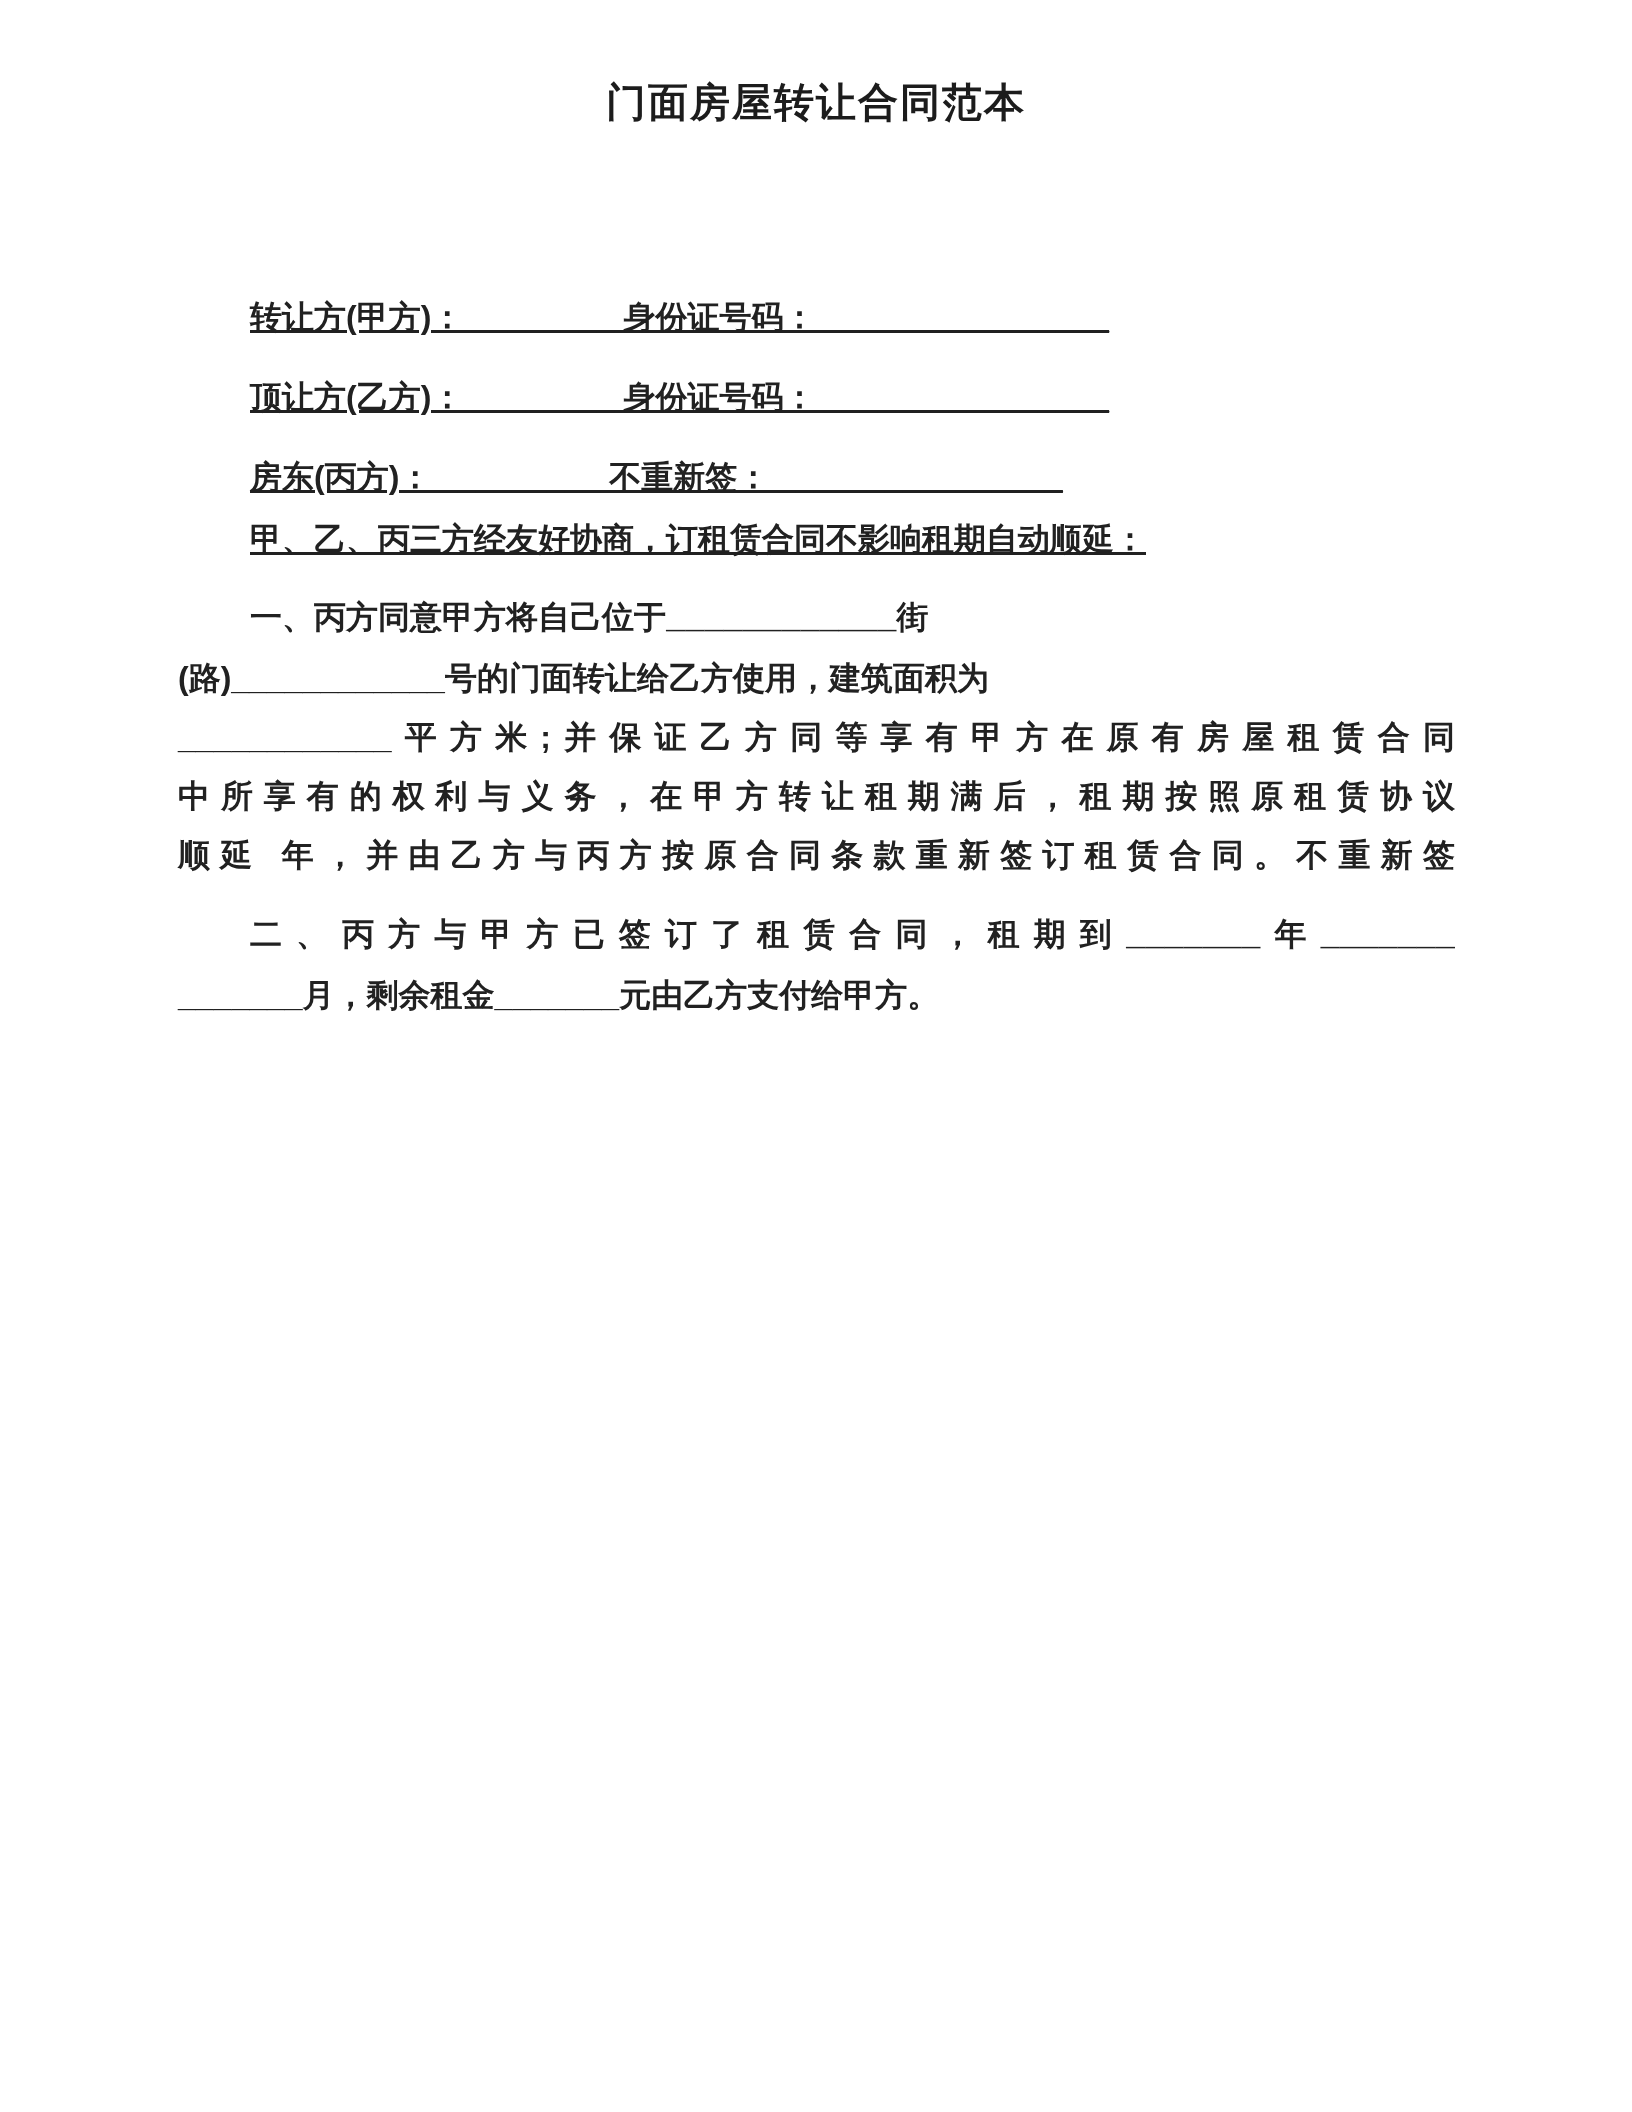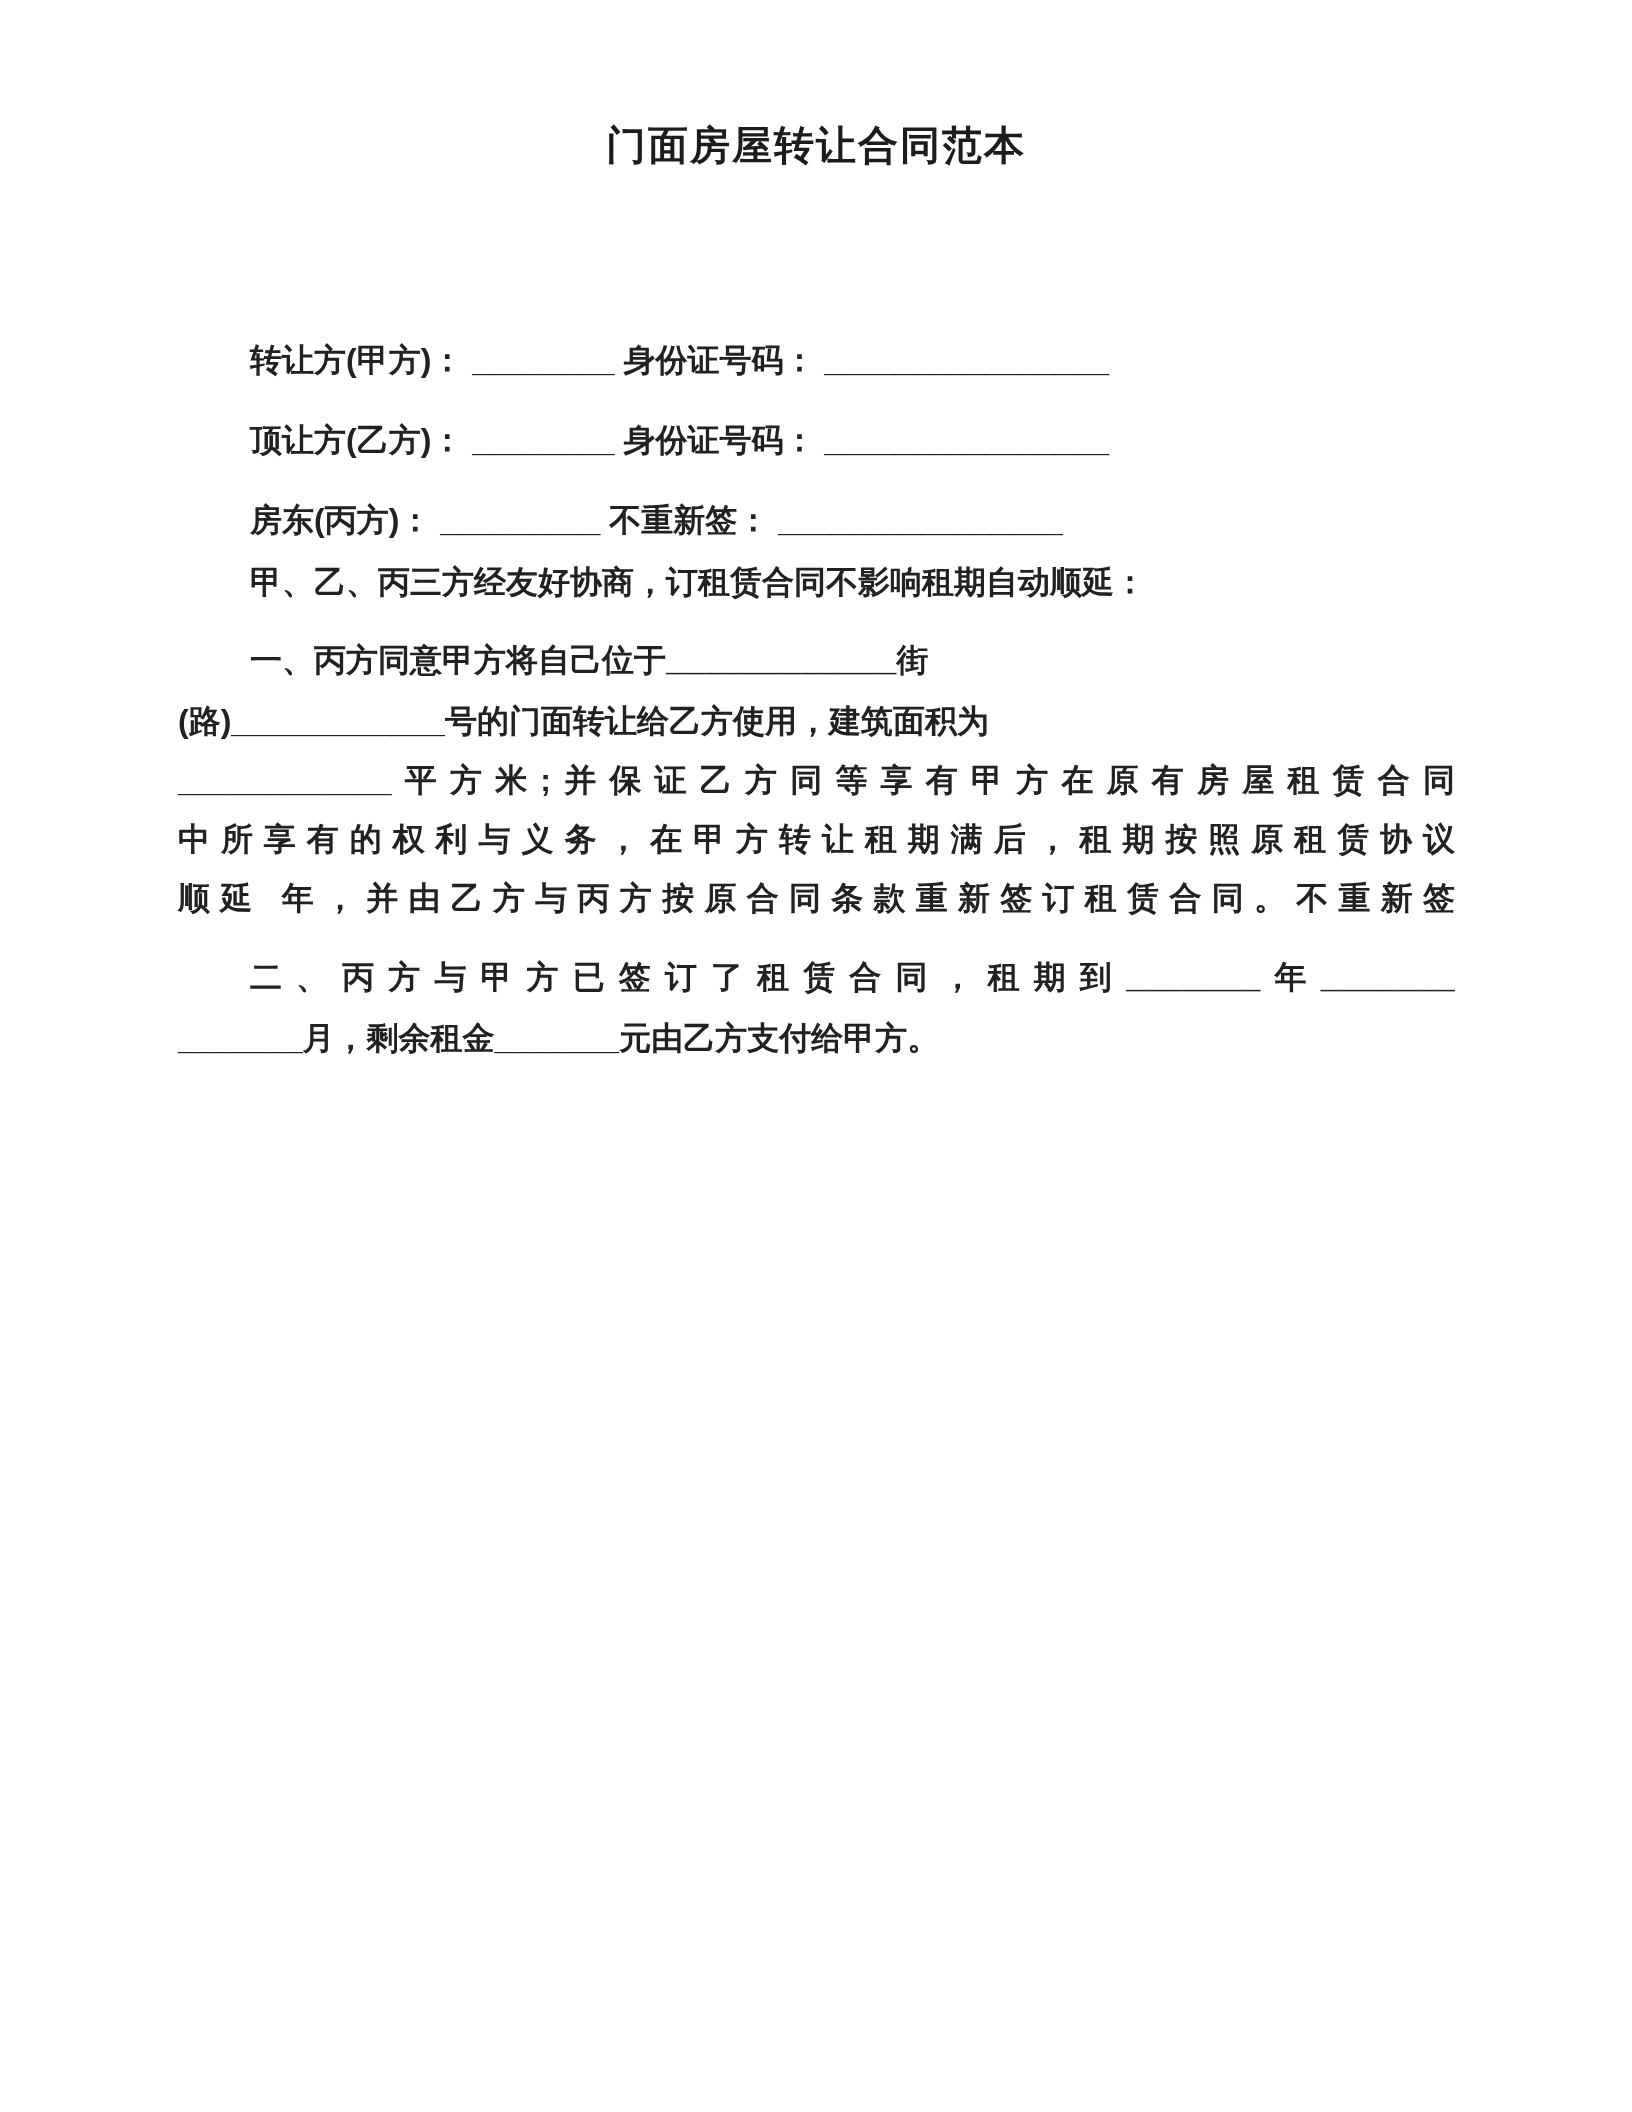--- a/index.html
+++ b/index.html
@@ -11,37 +11,38 @@
     position: relative;
     width: 1632px;
     height: 2112px;
     background: #ffffff;
     color: #1f1f1f;
     font-family: "Liberation Sans", "DejaVu Sans", sans-serif;
     font-weight: 700;
     overflow: hidden;
   }
   .title {
-    margin: 12px;
-    padding-top: 107px;
+    margin: 0;
+    padding-top: 76px;
     font-size: 40px;
     line-height: 52px;
     letter-spacing: 2px;
     text-align: center;
     font-weight: 700;
     color: #1c1c1c;
   }
   .content {
     padding: 0 177px 0 178px;
     font-size: 32px;
     line-height: 59px;
     color: #212121;
   }
   .content p {
     margin: 0;
+    text-decoration: underline;
   }
   .party {
     text-indent: 72px;
     white-space: nowrap;
   }
   .party.first {
     margin-top: 160px;
   }
   .party + .party {
     margin-top: 21px;

